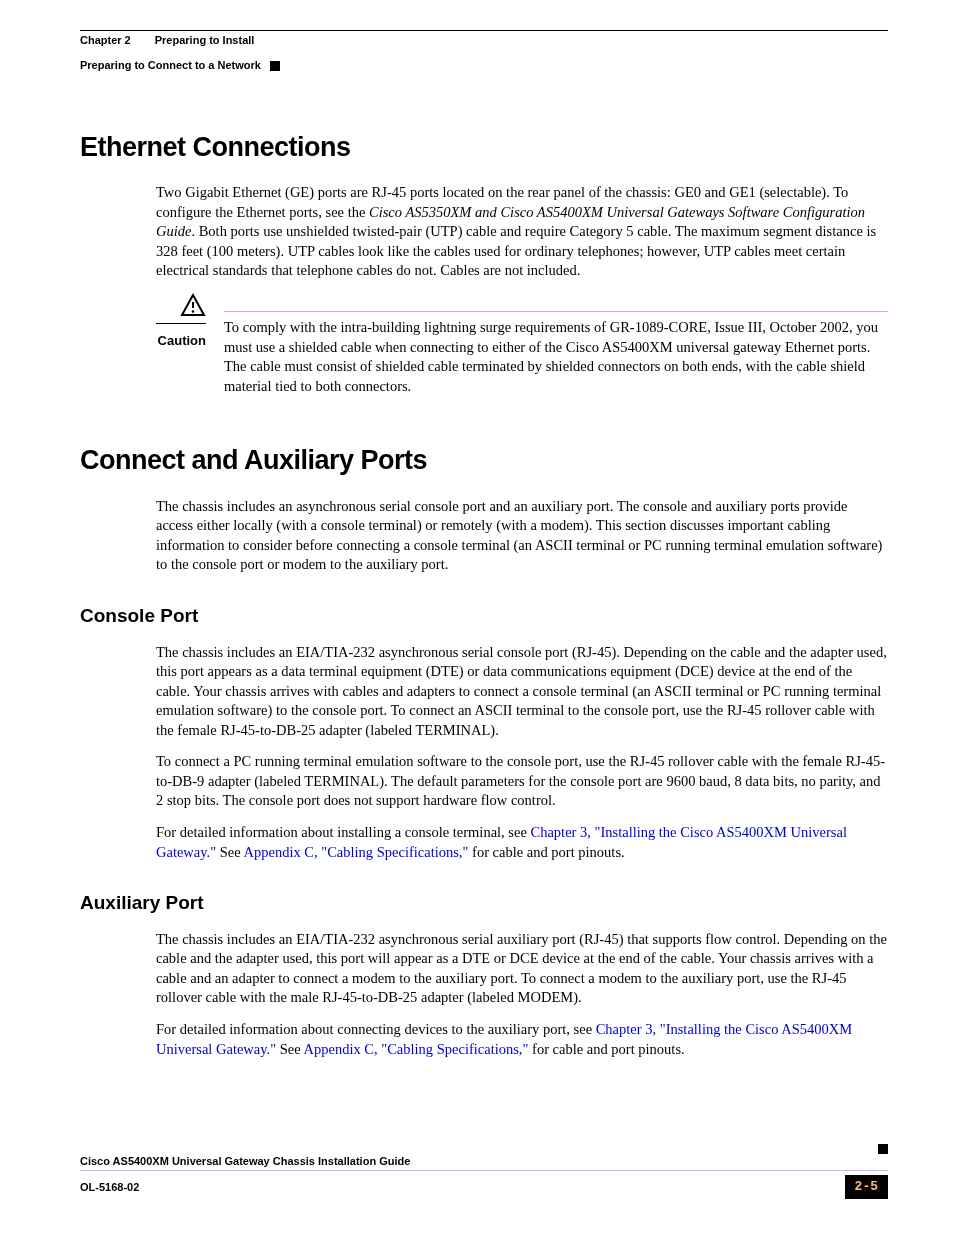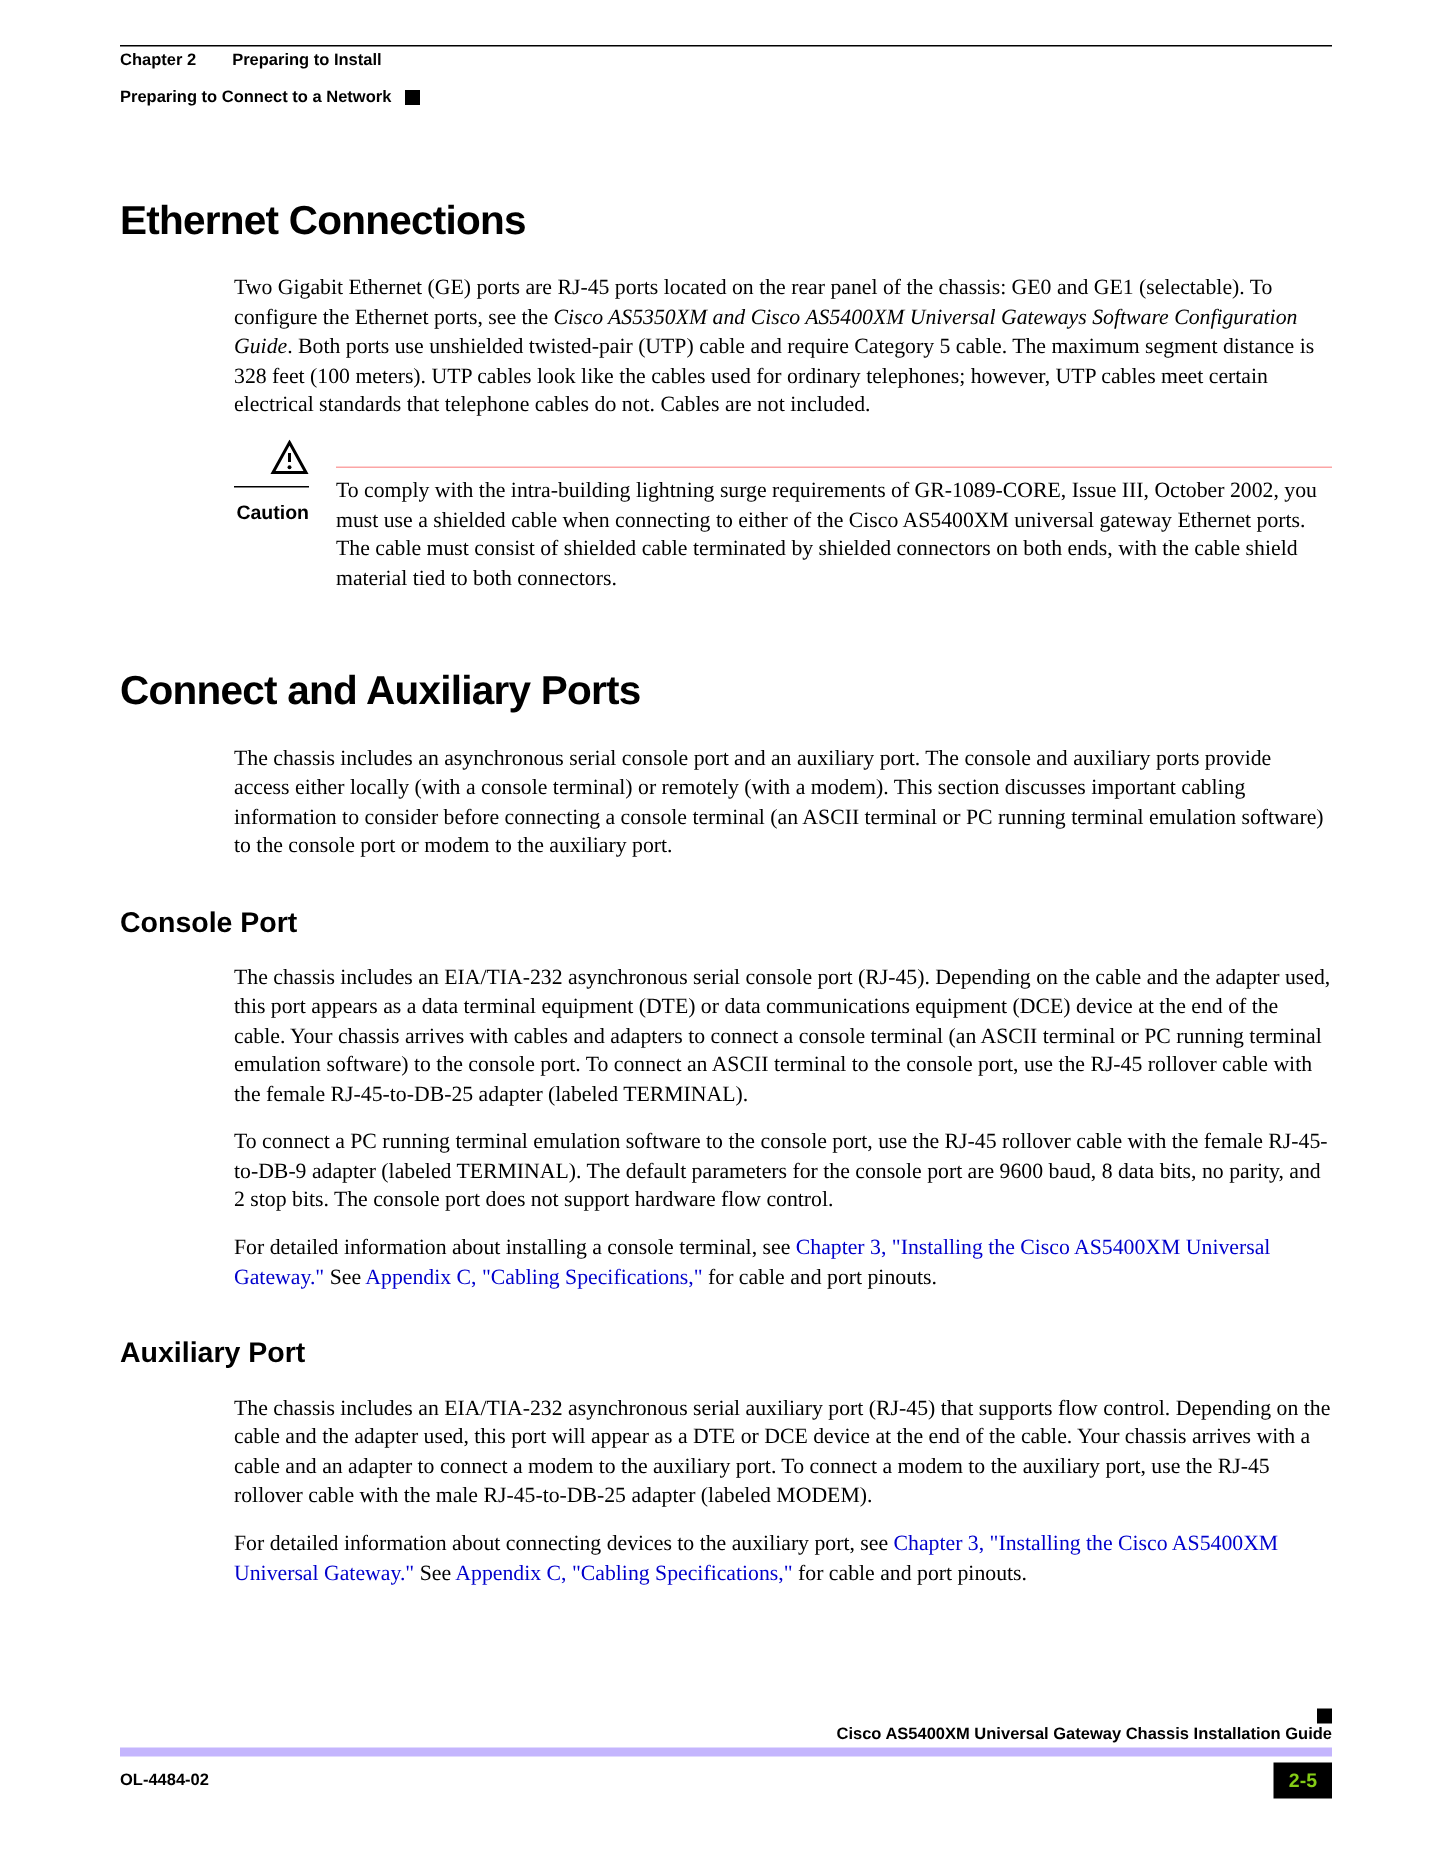--- a/index.html
+++ b/index.html
@@ -102,42 +102,41 @@
     margin-top: 18px;
   }
   a.xref { color: #0000cc; text-decoration: none; }
   .footer {
     position: absolute;
     left: 80px;
     right: 66px;
     bottom: 36px;
   }
   .footer-title {
-    text-align: right;
-    font-family: Arial, Helvetica, sans-serif;
-    font-weight: bold;
-    font-size: 11px;
-    border-bottom: 6px solid #c4b5fd;
+    font-family: Arial, Helvetica, sans-serif;
+    font-weight: bold;
+    font-size: 11px;
+    border-bottom: 1px solid #c4b5fd;
     padding-bottom: 2px;
   }
   .footer-row {
     display: flex;
     justify-content: space-between;
     align-items: center;
     margin-top: 4px;
   }
   .doc-num {
     font-family: Arial, Helvetica, sans-serif;
     font-weight: bold;
     font-size: 11px;
   }
   .page-num-box {
     background: #000;
-    color: #84cc16;
-    font-family: Liberation Sans, sans-serif;
+    color: #fdba74;
+    font-family: Liberation Mono, monospace;
     font-weight: bold;
     font-size: 13px;
     padding: 3px 10px;
   }
   .footer-accent {
     position: absolute;
     right: 0;
     top: -10px;
     width: 10px;
     height: 10px;
@@ -205,18 +204,18 @@
       <span>For detailed information about connecting devices to the auxiliary port, see </span><a class="xref">Chapter 3, "Installing the Cisco AS5400XM Universal Gateway."</a><span> See </span><a class="xref">Appendix C, "Cabling Specifications,"</a><span> for cable and port pinouts.</span>
     </p>
   </div>
 
   <div class="footer">
     <div style="position:relative;">
       <div class="footer-accent"></div>
       <div class="footer-title">Cisco AS5400XM Universal Gateway Chassis Installation Guide</div>
     </div>
     <div class="footer-row">
-      <span class="doc-num">OL-4484-02</span>
+      <span class="doc-num">OL-5168-02</span>
       <span class="page-num-box">2-5</span>
     </div>
   </div>
 
 </div>
 
 </body></html>

